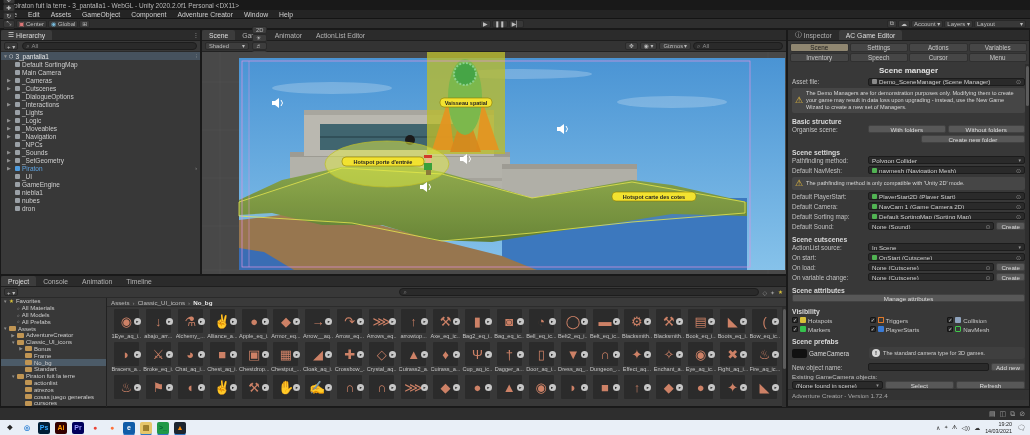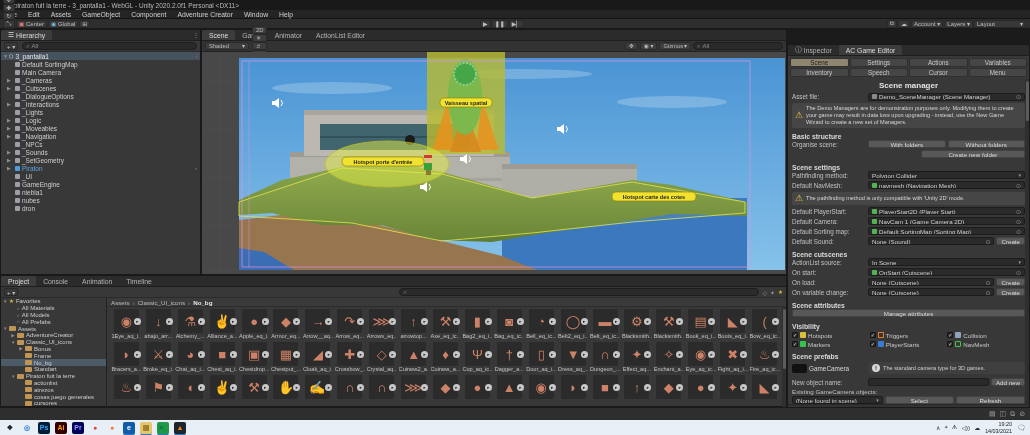--- a/index.html
+++ b/index.html
@@ -13,21 +13,21 @@
   #toolbar{left:0;top:19px;width:1030px;height:10px;background:#2e2e2e;border-bottom:1px solid #191919;display:flex;align-items:center;padding:0 3px;}
   .tbtn{height:8px;min-width:10px;background:#383838;border:1px solid #282828;border-radius:2px;margin-right:1px;display:flex;align-items:center;justify-content:center;font-size:6px;color:#bdbdbd;padding:0 2px;}
   .tbtn.active{background:#46607e;color:#fff;}
   #playgroup{position:absolute;left:480px;display:flex;}
   #tb-right{margin-left:auto;display:flex;align-items:center;}
 
   
   .panel{background:#383838;border:1px solid #191919;}
   #hierarchy{left:0;top:29px;width:201px;height:246px;}
   #sceneview{left:201px;top:29px;width:586px;height:246px;}
-  #rightpanel{left:787px;top:44px;width:243px;height:378px;}
+  #rightpanel{left:787px;top:29px;width:243px;height:378px;}
   #bottompanel{left:0;top:275px;width:787px;height:132px;}
   #statusbar{left:0;top:407px;width:1030px;height:13px;background:#2e2e2e;border-top:1px solid #1a1a1a;display:flex;align-items:center;justify-content:flex-end;gap:4px;padding:0 5px;color:#9a9a9a;font-size:7px;}
 
   .tabrow{height:11px;background:#2b2b2b;display:flex;align-items:flex-end;border-bottom:1px solid #1e1e1e;}
   .ptab{padding:1px 7px;font-size:6.8px;color:#b4b4b4;background:#2b2b2b;height:10px;display:flex;align-items:center;gap:2px;}
   .ptab.active{background:#3c3c3c;color:#dedede;border-radius:2px 2px 0 0;}
   .minirow{height:11px;display:flex;align-items:center;padding:0 3px;gap:3px;border-bottom:1px solid #2a2a2a;background:#383838;}
   .search{flex:1;height:8px;background:#2a2a2a;border:1px solid #1d1d1d;border-radius:4px;color:#8f8f8f;font-size:6px;display:flex;align-items:center;padding:0 3px;gap:2px;}
 
   

